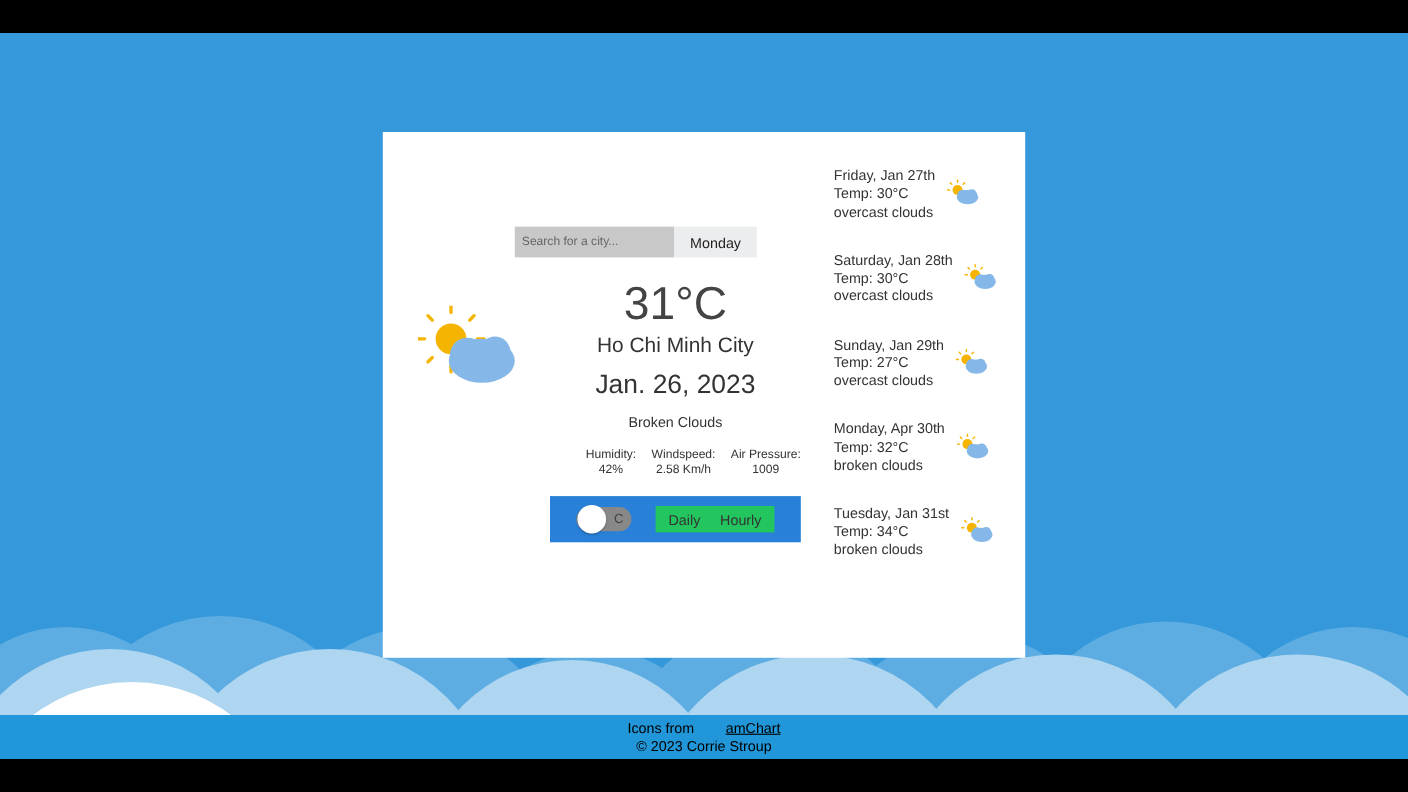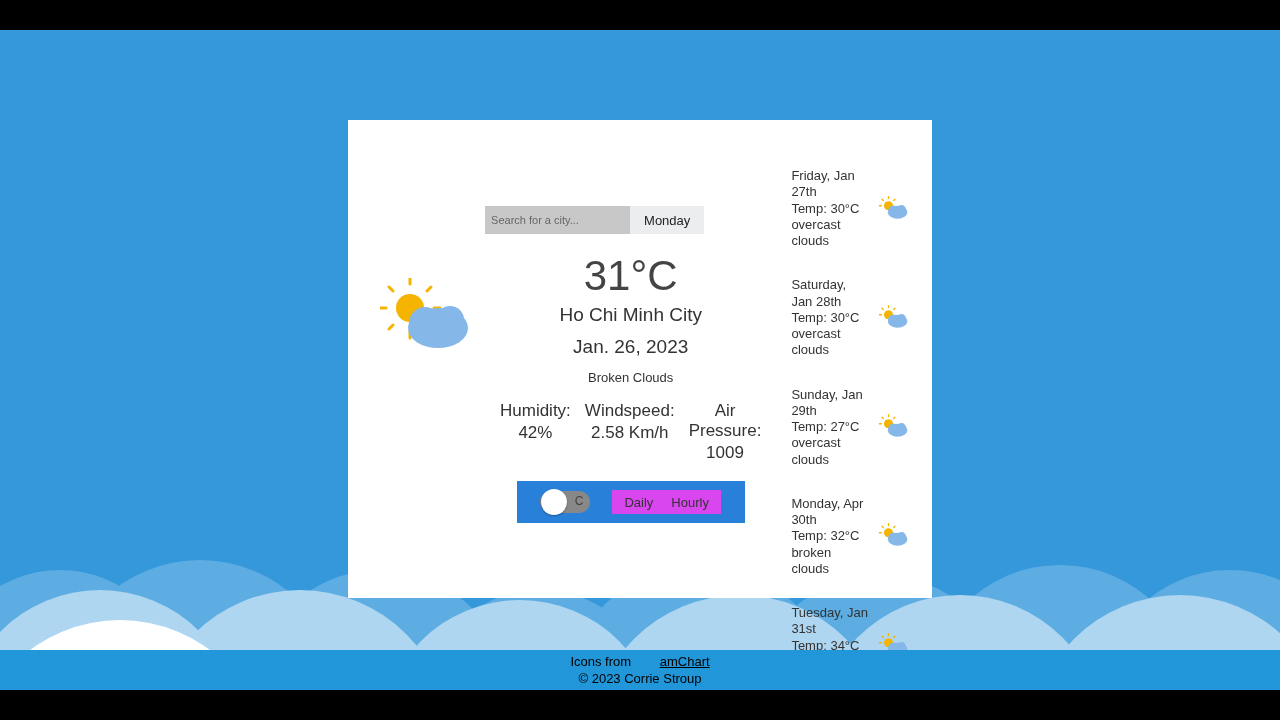--- a/index.html
+++ b/index.html
@@ -39,21 +39,21 @@
   height: 478px;
   background: #fff;
   display: flex;
 }
 .card-left {
   flex: 1;
   padding: 30px 0 0 0;
 }
 .card-right {
   width: 220px;
-  padding: 48px 20px 0 0;
+  padding: 32px 20px 0 0;
 }
 .search-row {
   display: flex;
   justify-content: center;
   margin-top: 56px;
   margin-left: 50px;
 }
 .search-input {
   width: 145px;
   height: 28px;
@@ -92,35 +92,35 @@
   font-size: 42px;
   color: #444;
   font-weight: 400;
 }
 .city {
   font-size: 19px;
   color: #333;
   margin-top: 4px;
 }
 .date {
-  font-size: 19px;
+  font-size: 24px;
   color: #333;
   margin-top: 10px;
 }
 .cond {
   font-size: 13px;
   color: #333;
   margin-top: 12px;
 }
 .stats {
   display: flex;
-  justify-content: flex-start;
+  justify-content: flex-end;
   gap: 14px;
   margin-top: 16px;
-  font-size: 17px;
+  font-size: 11px;
   color: #333;
 }
 .stat { text-align: center; }
 .stat .lbl { display: block; }
 .stat .val { display: block; margin-top: 2px; }
 .controls {
   margin: 18px auto 0;
   width: 228px;
   height: 42px;
   background: #2980d9;
@@ -149,21 +149,21 @@
   box-shadow: 0 1px 2px rgba(0,0,0,0.3);
 }
 .toggle .unit {
   position: absolute;
   right: 7px;
   top: 3px;
   font-size: 12px;
   color: #444;
 }
 .dh {
-  background: #d946ef;
+  background: #22c55e;
   height: 24px;
   display: flex;
   align-items: center;
   gap: 18px;
   padding: 0 12px;
   font-size: 13px;
   color: #333;
 }
 .dh span { cursor: pointer; }
 .forecast-item {

